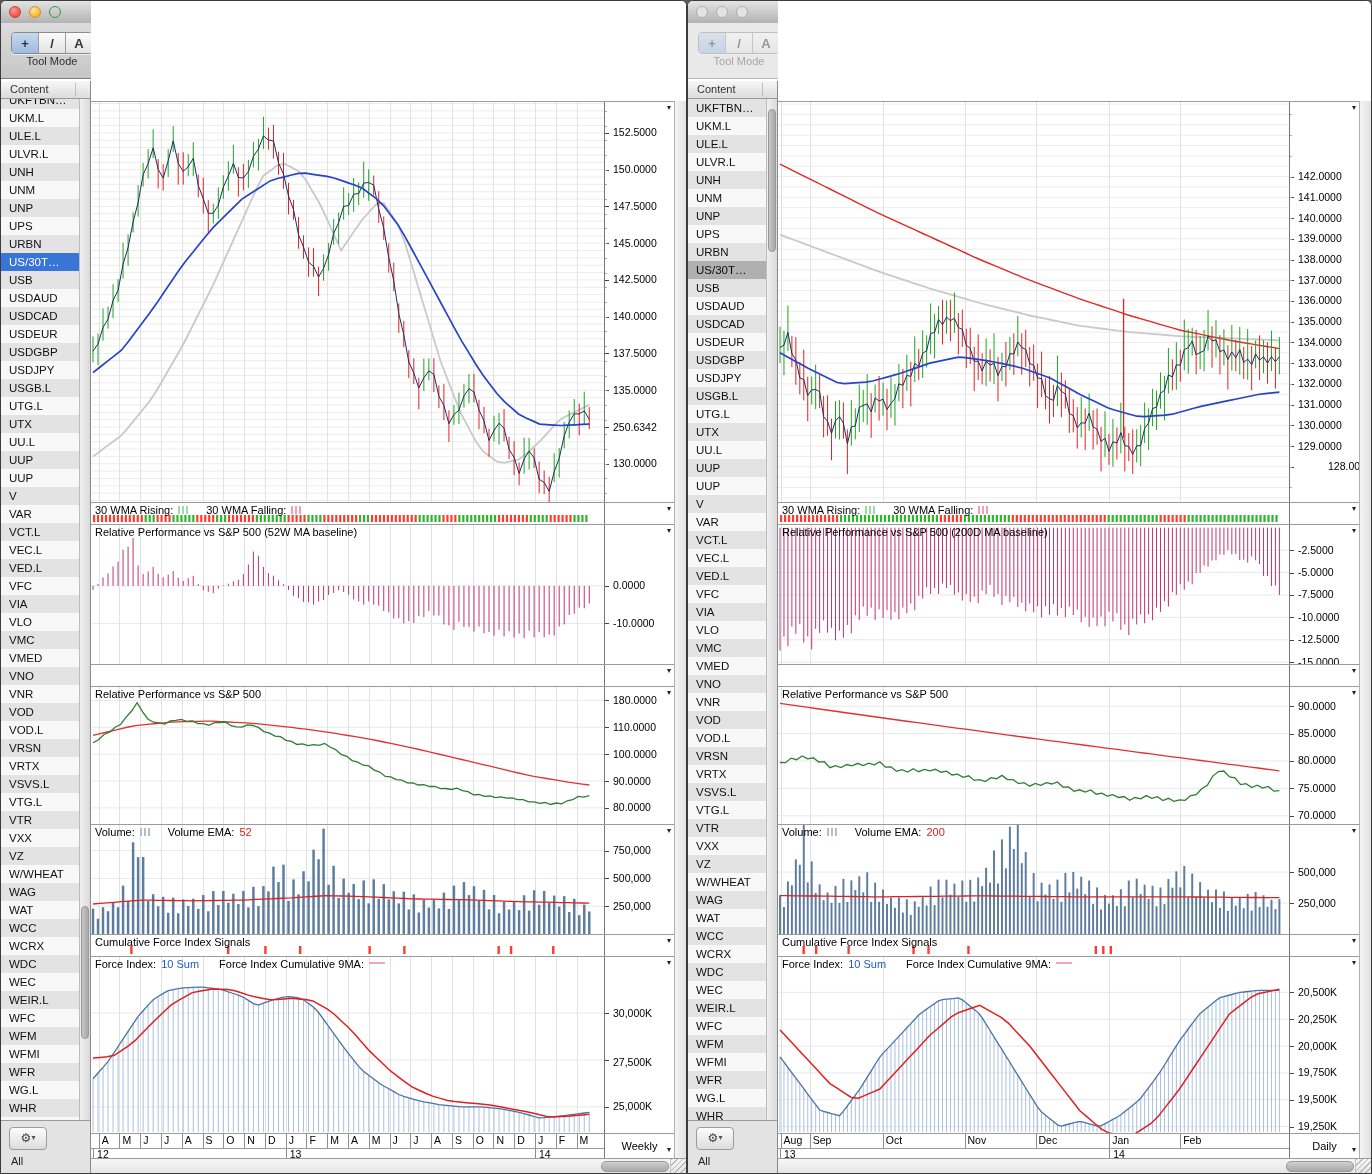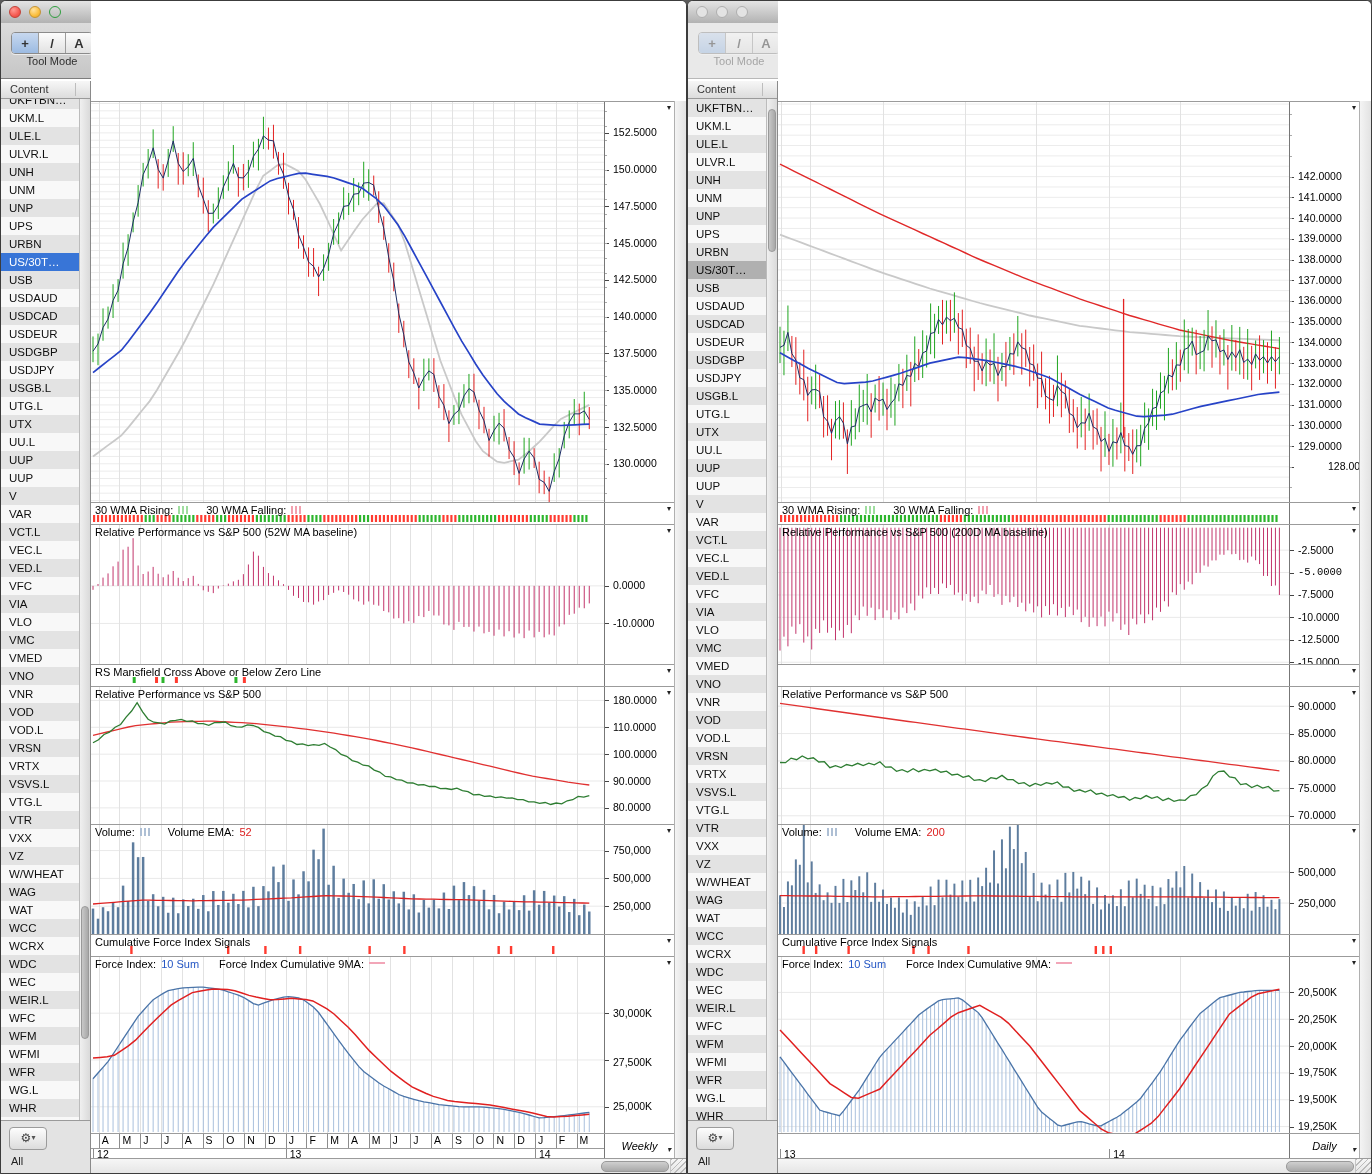--- a/index.html
+++ b/index.html
@@ -70,21 +70,21 @@
   .bluetext{color:#2456c4;}
   .redtext{color:#dd2020;}
   
   .months,.years{position:absolute;left:0;right:0;font-size:10.5px;color:#000;}
   .months{top:0;height:14px;border-bottom:1px solid #9b9b9b;}
   .years{top:15px;height:12px;}
   .mlabel{position:absolute;top:0;padding-left:3px;line-height:13px;}
   .msep{position:absolute;top:0;bottom:0;width:1px;background:#8d8d8d;}
   .ysep{position:absolute;top:0;bottom:0;width:1px;background:#8d8d8d;}
   .ylabel{position:absolute;top:-1px;padding-left:4px;line-height:13px;}
-  .intervalbox{position:absolute;right:12px;top:0;bottom:0;width:70px;border-left:1px solid #777;background:#fff;font-size:11px;text-align:center;line-height:25px;box-sizing:border-box;font-style:italic;}
+  .intervalbox{position:absolute;right:12px;top:0;bottom:0;width:70px;border-left:1px solid #777;background:#fff;font-size:11px;text-align:center;line-height:25px;box-sizing:border-box;}
   .intervalbox .axdd{top:3px;}
   
   .vscroll{position:absolute;right:0;width:12px;top:100px;bottom:15px;background:linear-gradient(to right,#f4f4f4,#e2e2e2);border-left:1px solid #b0b0b0;box-sizing:border-box;}
   .hscroll{position:absolute;left:0;right:0;bottom:0;height:15px;background:linear-gradient(#f6f6f6,#e6e6e6);border-top:1px solid #9b9b9b;box-sizing:border-box;}
   .hthumb{position:absolute;right:17px;width:66px;top:2px;height:9px;border-radius:5px;background:linear-gradient(#cfcfcf,#a9a9a9);border:1px solid #9a9a9a;}
   .grip{position:absolute;right:0;top:0;bottom:0;width:15px;background:repeating-linear-gradient(135deg,#bbb 0 1px,transparent 1px 4px);border-left:1px solid #c5c5c5;}
   svg{display:block;}
 </style>
 </head>
 <body>
@@ -488,21 +488,21 @@
             <span class="tick" style="top: 134.676px;">145.0000</span>
             <div class="tickdash" style="top: 177.941px;"></div>
             <span class="tick" style="top: 171.441px;">142.5000</span>
             <div class="tickdash" style="top: 214.706px;"></div>
             <span class="tick" style="top: 208.206px;">140.0000</span>
             <div class="tickdash" style="top: 251.471px;"></div>
             <span class="tick" style="top: 244.971px;">137.5000</span>
             <div class="tickdash" style="top: 288.235px;"></div>
             <span class="tick" style="top: 281.735px;">135.0000</span>
             <div class="tickdash" style="top: 325px;"></div>
-            <span class="tick" style="top: 318.5px;">132.5000</span>
+            <span class="tick" style="top: 318.5px;">250.6342</span>
             <div class="tickdash" style="top: 361.765px;"></div>
             <span class="tick" style="top: 355.265px;">130.0000</span>
             <div class="minordash" style="top: 391.176px;"></div>
             <div class="minordash" style="top: 376.471px;"></div>
             <div class="minordash" style="top: 361.765px;"></div>
             <div class="minordash" style="top: 347.059px;"></div>
             <div class="minordash" style="top: 332.353px;"></div>
             <div class="minordash" style="top: 317.647px;"></div>
             <div class="minordash" style="top: 302.941px;"></div>
             <div class="minordash" style="top: 288.235px;"></div>
@@ -802,31 +802,20 @@
           </div>
       <div class="paxis">
             <span class="axdd">▾</span>
             <div class="tickdash" style="top: 60.8595px;"></div>
             <span class="tick" style="top: 54.3595px;">0.0000</span>
             <div class="tickdash" style="top: 98.427px;"></div>
             <span class="tick" style="top: 91.927px;">-10.0000</span>
           </div>
     </div>
     <div class="prow" style="top:663px;height:22px;">
-      <div class="plot">
-            <div class="ptitle">RS Mansfield Cross Above or Below Zero Line</div>
-            <svg width="513" height="21">
-              <rect x="41.702" y="12" width="3" height="6" fill="#2db52d"></rect>
-              <rect x="64.034375" y="12" width="3" height="6" fill="#ff3b30"></rect>
-              <rect x="70.48595" y="12" width="3" height="6" fill="#2db52d"></rect>
-              <rect x="83.885375" y="12" width="3" height="6" fill="#ff3b30"></rect>
-              <rect x="143.43837499999998" y="12" width="3" height="6" fill="#2db52d"></rect>
-              <rect x="151.87505" y="12" width="3" height="6" fill="#ff3b30"></rect>
-            </svg>
-          </div>
       <div class="paxis">
             <span class="axdd">▾</span>
           </div>
     </div>
     <div class="prow" style="top:685px;height:138px;">
       <div class="plot">
             <div class="ptitle">Relative Performance vs S&amp;P 500</div>
             <svg width="513" height="137">
               <line x1="0" y1="13.431372549019608" x2="513" y2="13.431372549019608" stroke="#e9e9e9" stroke-width="1"></line>
               <line x1="0" y1="40.294117647058826" x2="513" y2="40.294117647058826" stroke="#e9e9e9" stroke-width="1"></line>
@@ -1986,21 +1975,21 @@
               <line x1="493.4680952380952" y1="2.690322580645161" x2="493.4680952380952" y2="61.01879365079363" stroke="#c2346b" stroke-width="1"></line>
               <line x1="497.4315476190476" y1="2.690322580645161" x2="497.4315476190476" y2="60.48471479774707" stroke="#c2346b" stroke-width="1"></line>
               <line x1="501.395" y1="2.690322580645161" x2="501.395" y2="69.98425806451614" stroke="#c2346b" stroke-width="1"></line>
             </svg>
           </div>
       <div class="paxis">
             <span class="axdd">▾</span>
             <div class="tickdash" style="top: 25.1097px;"></div>
             <span class="tick" style="top: 18.6097px;">-2.5000</span>
             <div class="tickdash" style="top: 47.529px;"></div>
-            <span class="tick" style="top: 41.029px; font-family: Liberation Mono, monospace;">-5.0000</span>
+            <span class="tick" style="top: 41.029px;">-5.0000</span>
             <div class="tickdash" style="top: 69.9484px;"></div>
             <span class="tick" style="top: 63.4484px;">-7.5000</span>
             <div class="tickdash" style="top: 92.3677px;"></div>
             <span class="tick" style="top: 85.8677px;">-10.0000</span>
             <div class="tickdash" style="top: 114.787px;"></div>
             <span class="tick" style="top: 108.287px;">-12.5000</span>
             <div class="tickdash" style="top: 137.206px;"></div>
             <span class="tick" style="top: 130.706px;">-15.0000</span>
           </div>
     </div>
@@ -2384,20 +2373,36 @@
             <div class="tickdash" style="top: 115.902px;"></div>
             <span class="tick" style="top: 109.402px;">19,750K</span>
             <div class="tickdash" style="top: 142.732px;"></div>
             <span class="tick" style="top: 136.232px;">19,500K</span>
             <div class="tickdash" style="top: 169.561px;"></div>
             <span class="tick" style="top: 163.061px;">19,250K</span>
           </div>
     </div>
     <div class="prow" style="top:1132px;height:27px;">
       <div class="plot">
+        <div class="months">
+              <div class="msep" style="left: 2.555px;"></div>
+              <div class="mlabel" style="left: 2.555px;">Aug</div>
+              <div class="msep" style="left: 31.682px;"></div>
+              <div class="mlabel" style="left: 31.682px;">Sep</div>
+              <div class="msep" style="left: 104.755px;"></div>
+              <div class="mlabel" style="left: 104.755px;">Oct</div>
+              <div class="msep" style="left: 186.515px;"></div>
+              <div class="mlabel" style="left: 186.515px;">Nov</div>
+              <div class="msep" style="left: 257.544px;"></div>
+              <div class="mlabel" style="left: 257.544px;">Dec</div>
+              <div class="msep" style="left: 331.128px;"></div>
+              <div class="mlabel" style="left: 331.128px;">Jan</div>
+              <div class="msep" style="left: 402.157px;"></div>
+              <div class="mlabel" style="left: 402.157px;">Feb</div>
+            </div>
         <div class="years">
               <div class="ysep" style="left: 2.044px;"></div>
               <div class="ylabel" style="left: 2.044px;">13</div>
               <div class="ysep" style="left: 331.128px;"></div>
               <div class="ylabel" style="left: 331.128px;">14</div>
             </div>
       </div>
       <div class="intervalbox"><span>Daily</span><span class="axdd">▾</span></div>
     </div>
     <div class="vscroll"></div>

